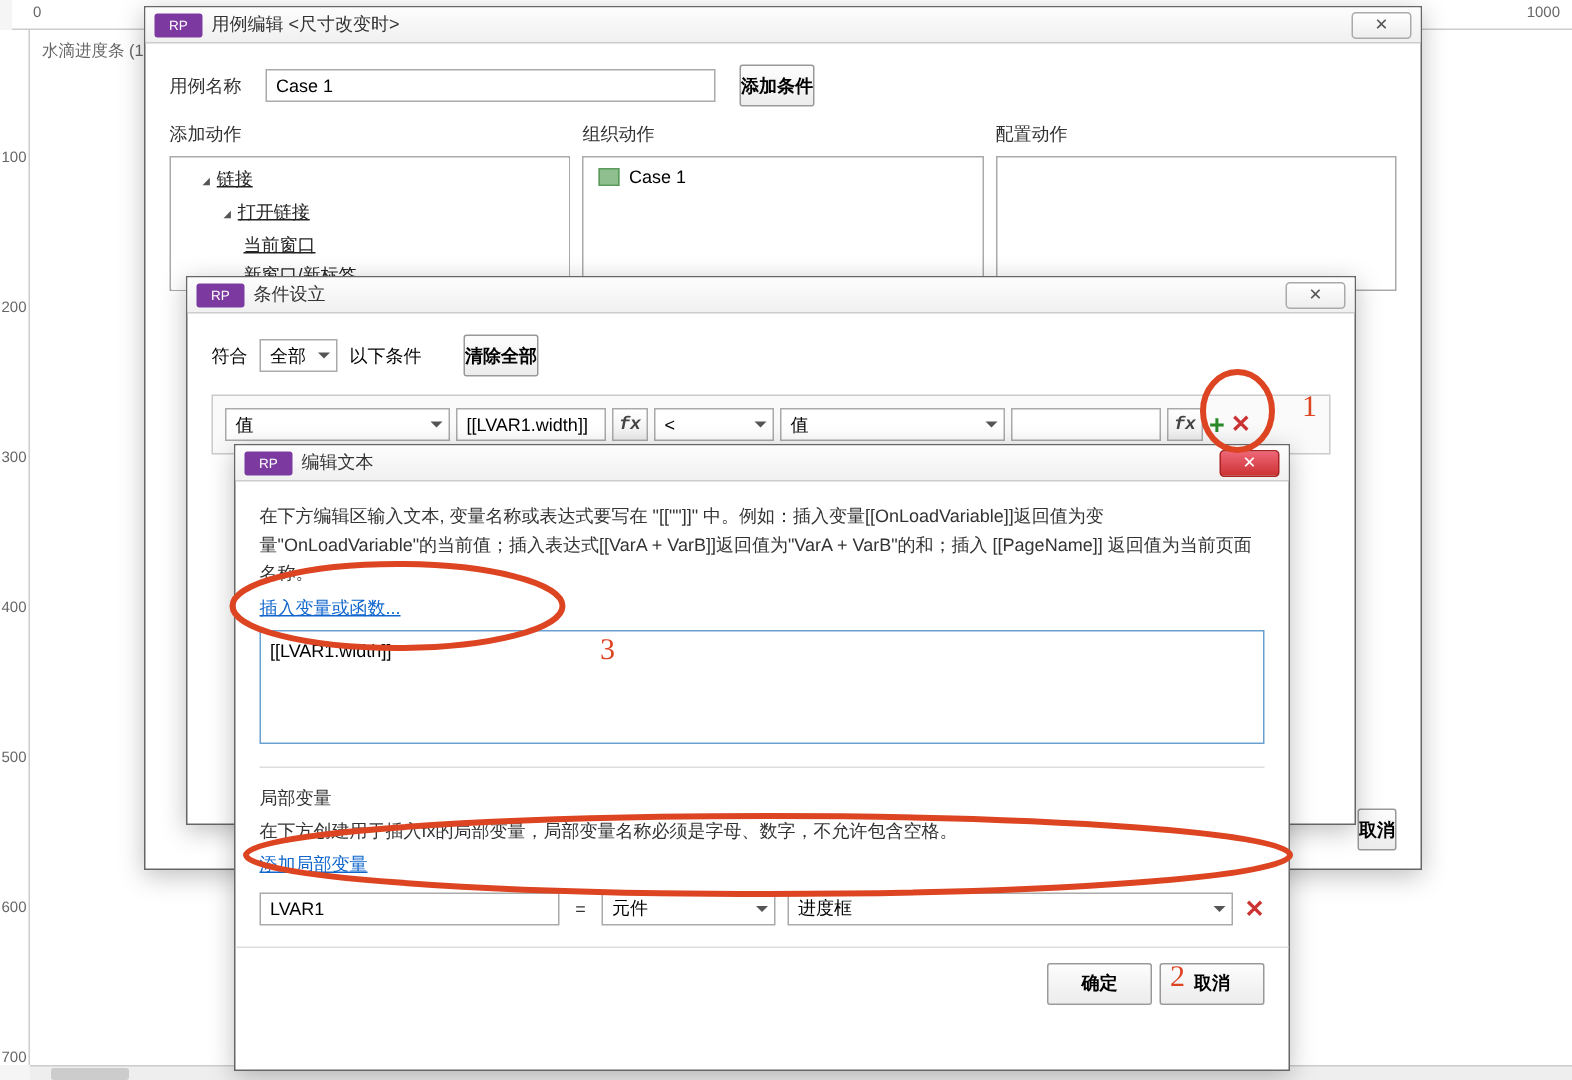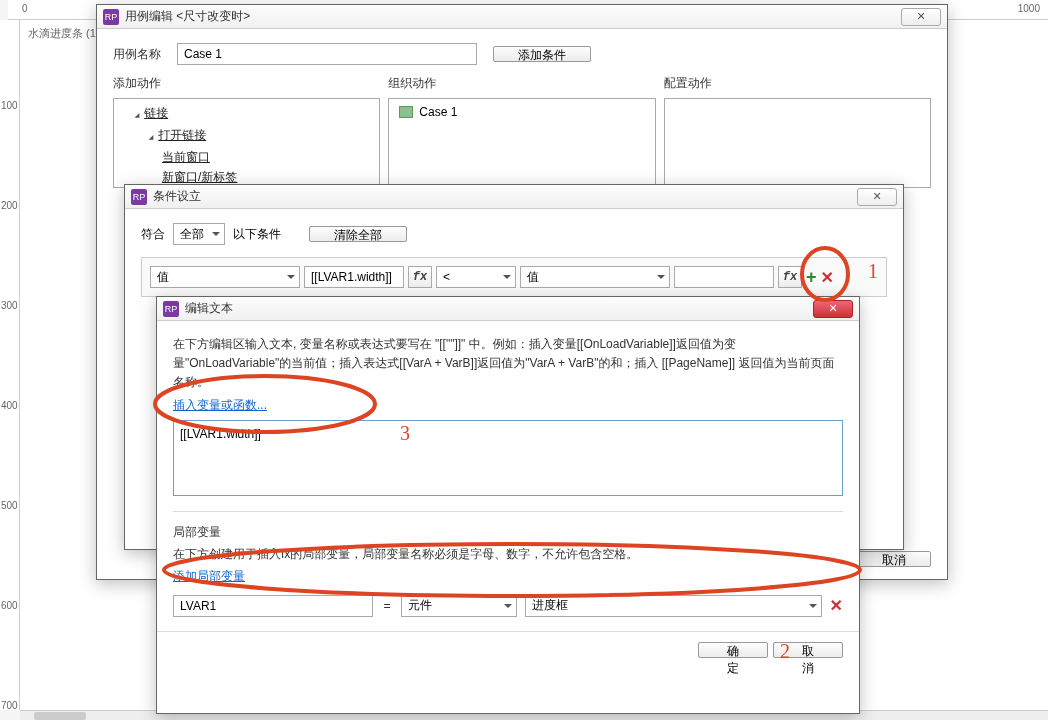--- a/index.html
+++ b/index.html
@@ -10,30 +10,30 @@
 .ruler-v { position: absolute; top: 20px; left: 0; width: 20px; bottom: 10px; background: #fff; border-right: 1px solid #ccc; }
 .ruler-v .tick { position: absolute; left: 1px; font-size: 10px; color: #666; transform-origin: 0 0; writing-mode: horizontal-tb; }
 .canvas { position: absolute; top: 20px; left: 20px; right: 0; bottom: 10px; background: #fff; }
 .scrollbar-h { position: absolute; bottom: 0; left: 20px; right: 0; height: 10px; background: #eee; border-top: 1px solid #ccc; }
 .scrollbar-h .thumb { position: absolute; left: 14px; top: 1px; width: 52px; height: 8px; background: #ccc; border-radius: 2px; }
 
 .canvas-label { position: absolute; top: 6px; left: 8px; font-size: 11px; color: #666; }
 
 .dialog { position: absolute; background: #fff; border: 1px solid #666; box-shadow: 0 4px 16px rgba(0,0,0,0.25); }
 .titlebar { height: 24px; background: linear-gradient(#fdfdfd, #f0f0f0); border-bottom: 1px solid #ccc; display: flex; align-items: center; padding: 0 6px; }
-.titlebar .rp { width: 16px; height: 16px; background: #7c3aa0; color: #fff; font-size: 9px; line-height: 16px; text-align: center; margin-right: 6px; border-radius: 2px; }
+.titlebar .rp { width: 32px; height: 16px; background: #7c3aa0; color: #fff; font-size: 9px; line-height: 16px; text-align: center; margin-right: 6px; border-radius: 2px; }
 .titlebar .title { flex: 1; color: #333; }
 .win-close { width: 40px; height: 18px; border: 1px solid #aaa; border-radius: 3px; background: linear-gradient(#fff,#eee); display: flex; align-items: center; justify-content: center; font-family: Arial; font-size: 11px; color: #555; }
 .win-close.red { background: linear-gradient(#e67,#c33); border-color: #a22; color: #fff; }
 .body-pad { padding: 14px 16px; }
 
 .row { display: flex; align-items: center; margin-bottom: 10px; }
 .label { width: 64px; color: #333; }
 input[type=text].field { height: 22px; border: 1px solid #aaa; padding: 0 6px; background: #fff; }
-.btn { height: 16px; padding: 0 24px; border: 1px solid #999; background: linear-gradient(#fdfdfd,#ececec); border-radius: 2px; cursor: pointer; }
+.btn { height: 28px; padding: 0 0; border: 1px solid #999; background: linear-gradient(#fdfdfd,#ececec); border-radius: 2px; cursor: pointer; font-weight: bold; }
 
 .cols3 { display: flex; gap: 8px; }
 .col { flex: 1; }
 .col h4 { font-weight: normal; color: #333; margin-bottom: 6px; }
 .listbox { border: 1px solid #aaa; height: 90px; overflow: auto; background: #fff; padding: 4px 6px; }
 .tree-item { line-height: 20px; color: #222; text-decoration: underline; }
 .tree-item .caret::before { content: "◢"; font-size: 8px; margin-right: 4px; color: #555; display: inline-block; transform: scale(0.8); }
 .indent1 { padding-left: 14px; }
 .indent2 { padding-left: 28px; }
 .indent3 { padding-left: 42px; }

